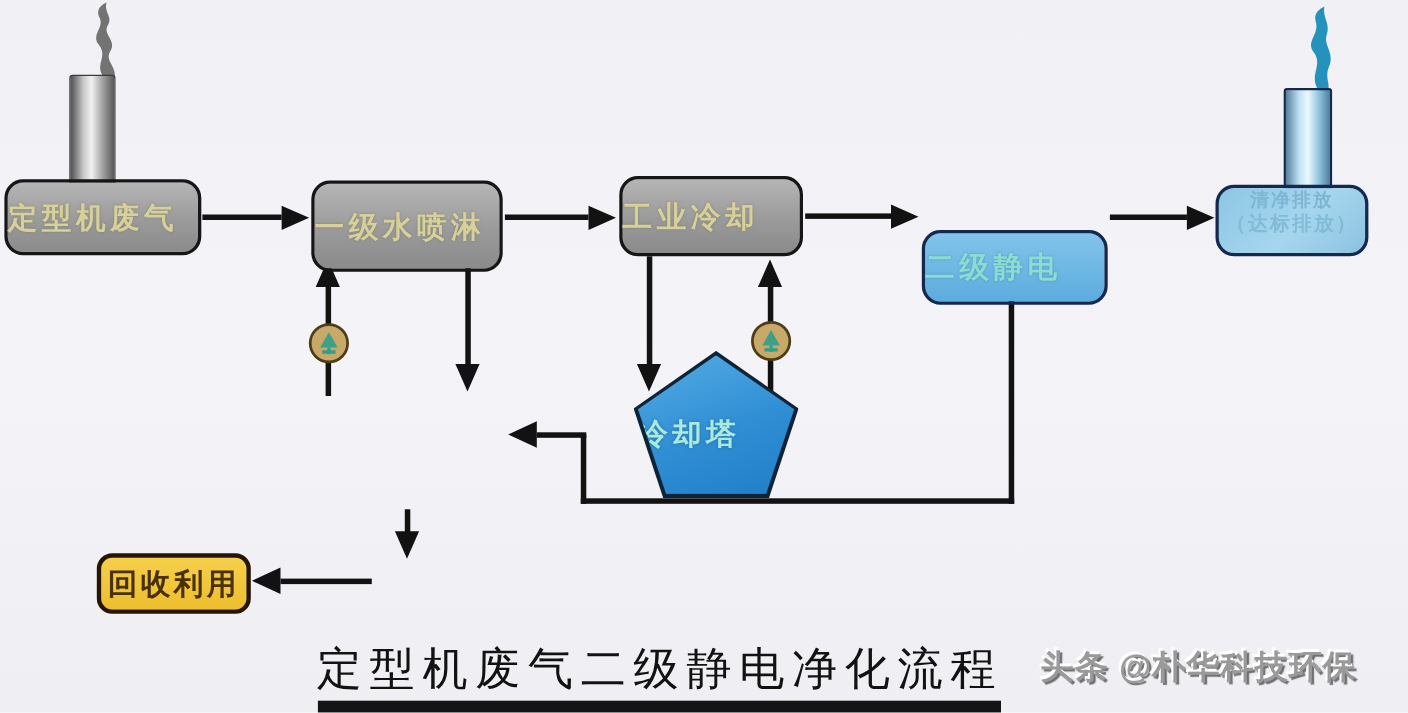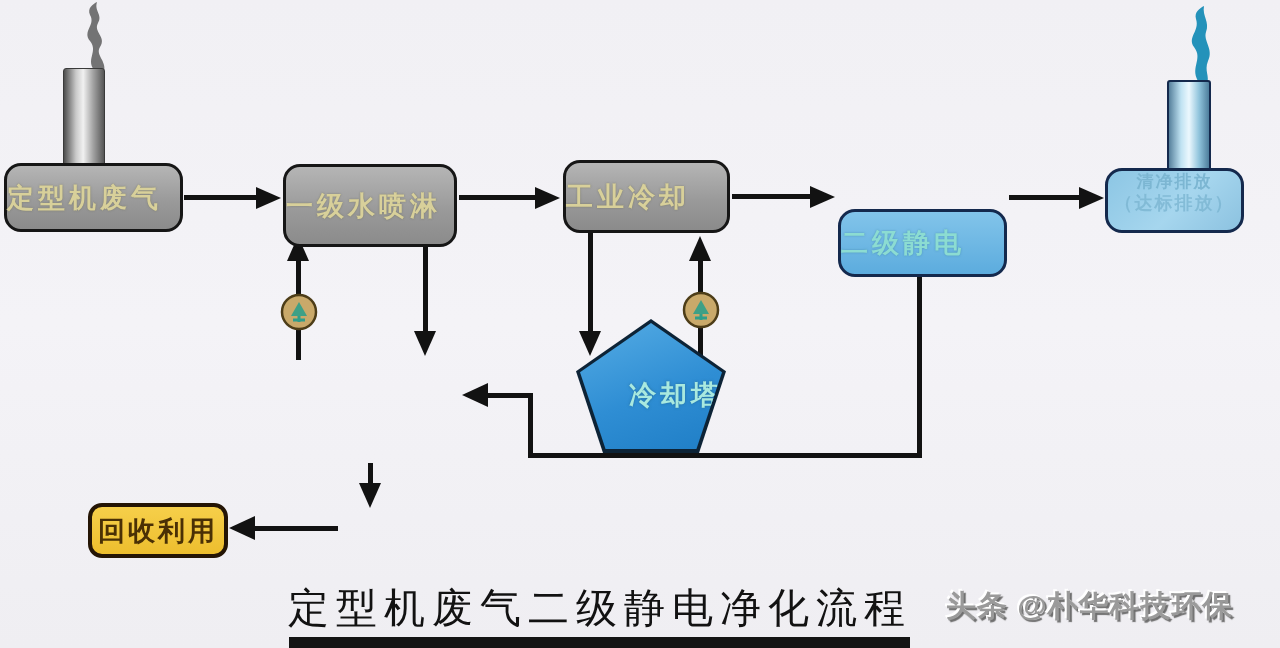--- a/index.html
+++ b/index.html
@@ -39,21 +39,21 @@
     background:linear-gradient(180deg,#ffffff 0%,#f2f9fd 16%,#cfe7f4 38%,#97c5e1 58%,#68a4cc 76%,#558cae 90%,#4e83a2 100%);
   }
   .waveline{position:absolute;height:3px;background:#44708e;border-radius:2px;}
   #tank-label{position:absolute;left:0;right:0;bottom:6px;text-align:center;color:#c6efdc;font-size:29px;font-weight:bold;letter-spacing:5px;text-shadow:0 0 3px rgba(40,100,90,.55);}
   
   .pent-outer{position:absolute;left:576px;top:319px;width:150px;height:134px;z-index:3;
     clip-path:polygon(50% 0%,100% 39%,82% 100%,18% 100%,0% 39%);background:#0d2336;}
   .pent-inner{position:absolute;left:4px;top:4px;right:4px;bottom:4px;
     clip-path:polygon(50% 0%,100% 39%,82% 100%,18% 100%,0% 39%);
     background:linear-gradient(160deg,#55ace4 0%,#2f8ed4 55%,#1f7ec6 100%);
-    display:flex;align-items:center;justify-content:flex-end;}
+    display:flex;align-items:center;justify-content:flex-start;}
   .pent-inner span{margin-top:18px;color:#a9e9df;font-size:27px;font-weight:bold;letter-spacing:4px;text-shadow:0 0 3px rgba(30,90,120,.6);}
   
   #chimney-gray{position:absolute;left:63px;top:68px;width:42px;height:99px;z-index:2;
     background:linear-gradient(90deg,#4e4e4e 0%,#c9c9c9 30%,#f1f1f1 48%,#a5a5a5 72%,#565656 100%);
     border:1px solid #3a3a3a;border-radius:3px 3px 0 0;box-sizing:border-box;}
   #chimney-blue{position:absolute;left:1167px;top:80px;width:44px;height:92px;z-index:2;
     background:linear-gradient(90deg,#56809c 0%,#bfe2f2 30%,#ecf8fe 50%,#90c4dc 75%,#4e7e9c 100%);
     border:2px solid #14294d;border-radius:3px 3px 0 0;box-sizing:border-box;}
   
   .pump{position:absolute;width:38px;height:38px;z-index:4;}

